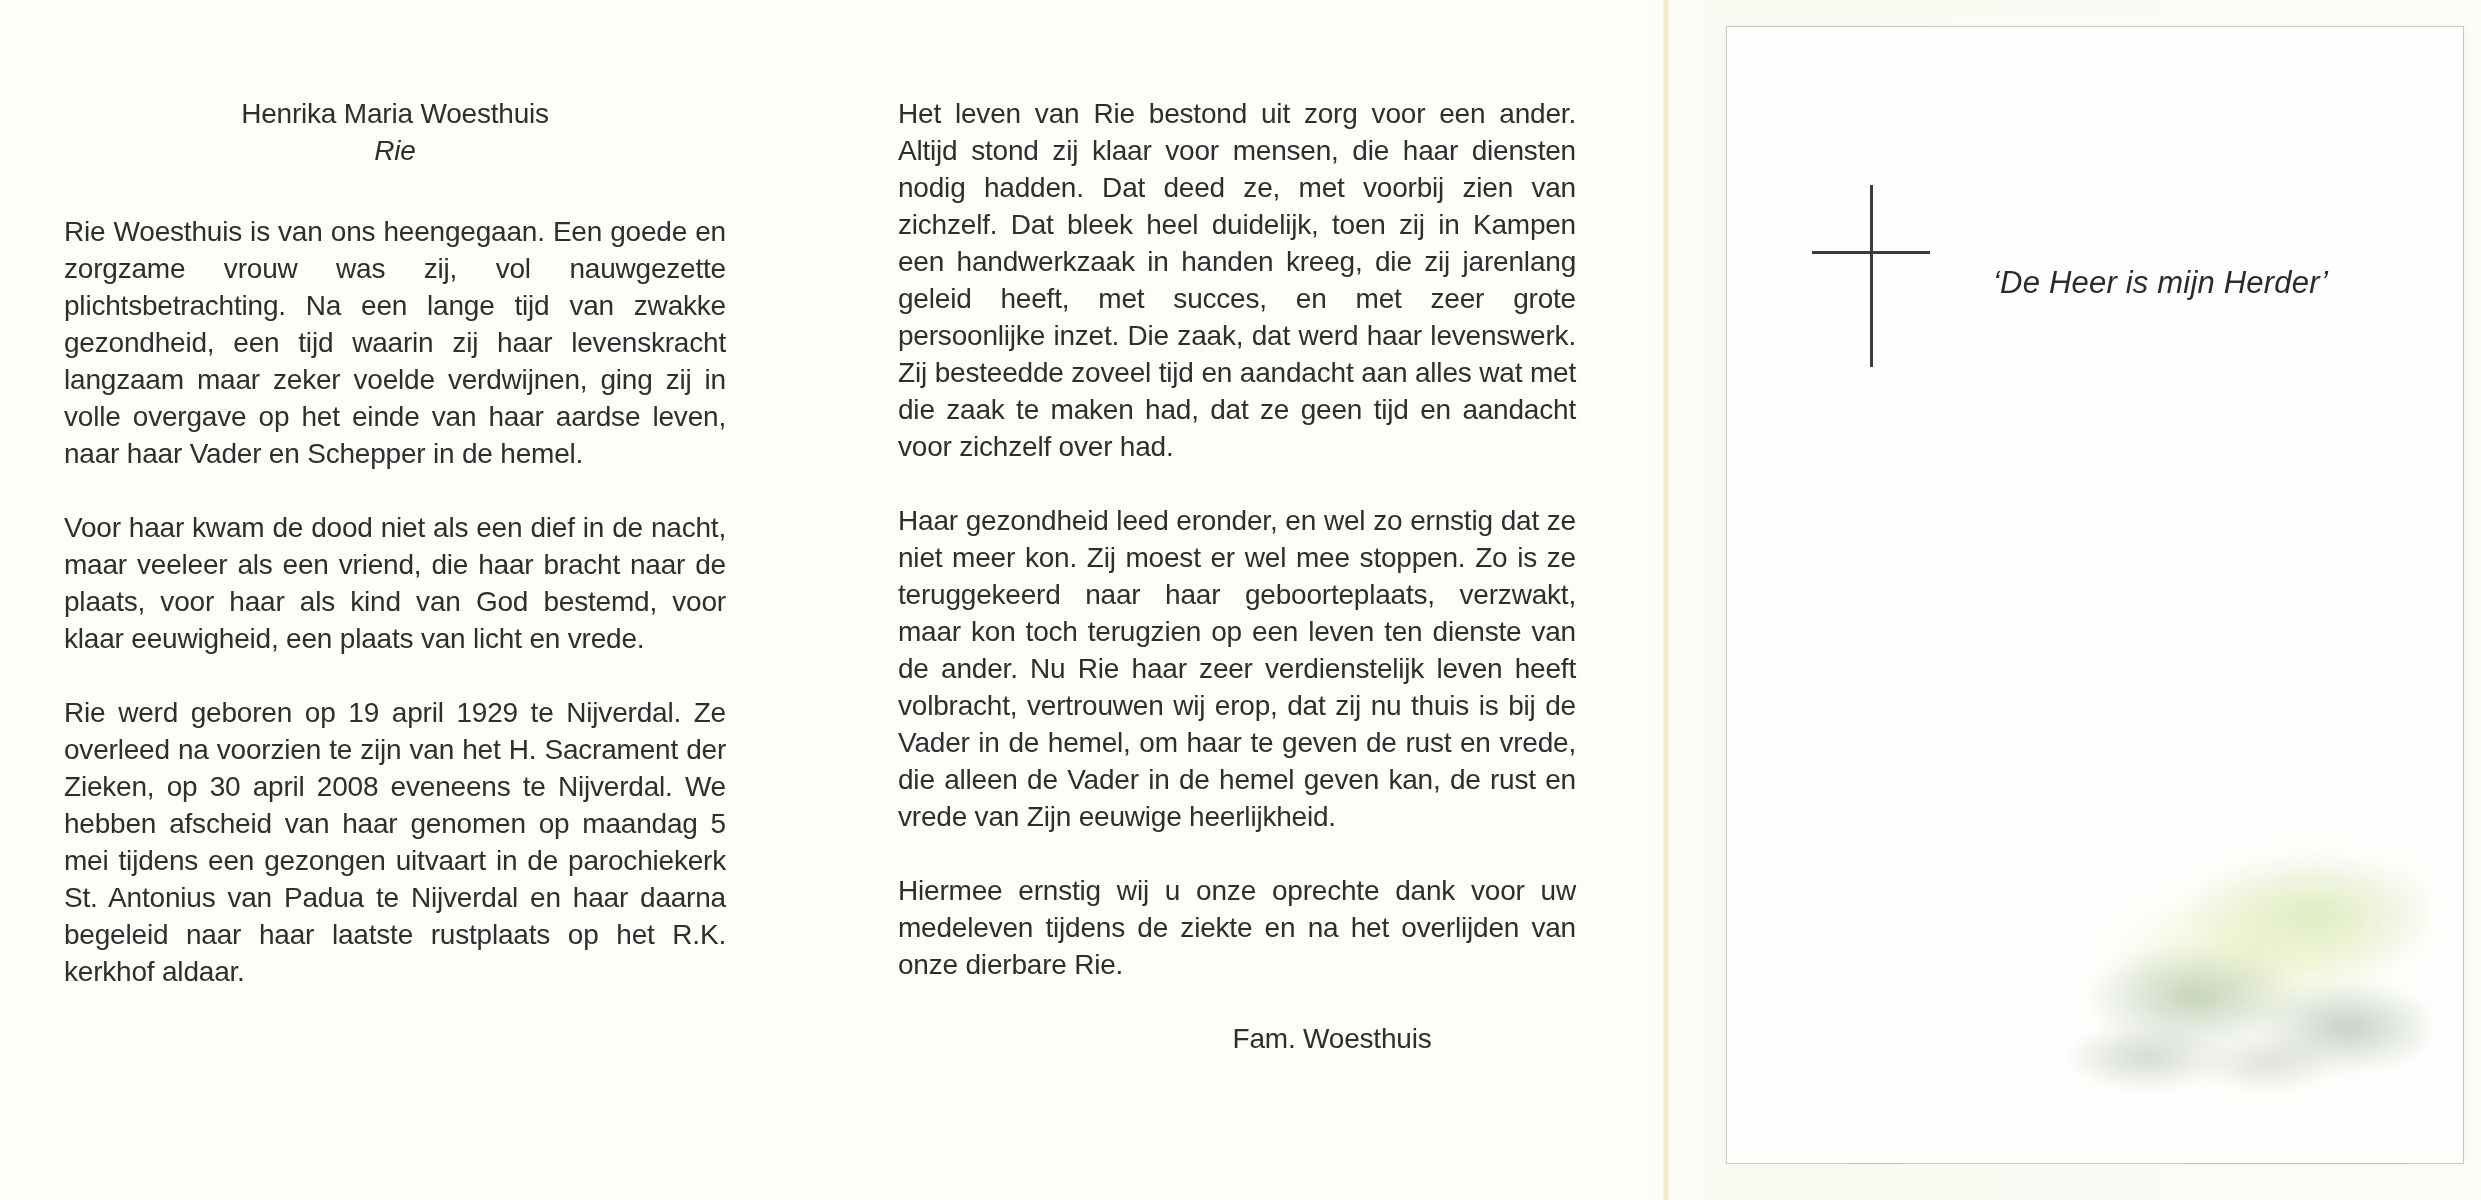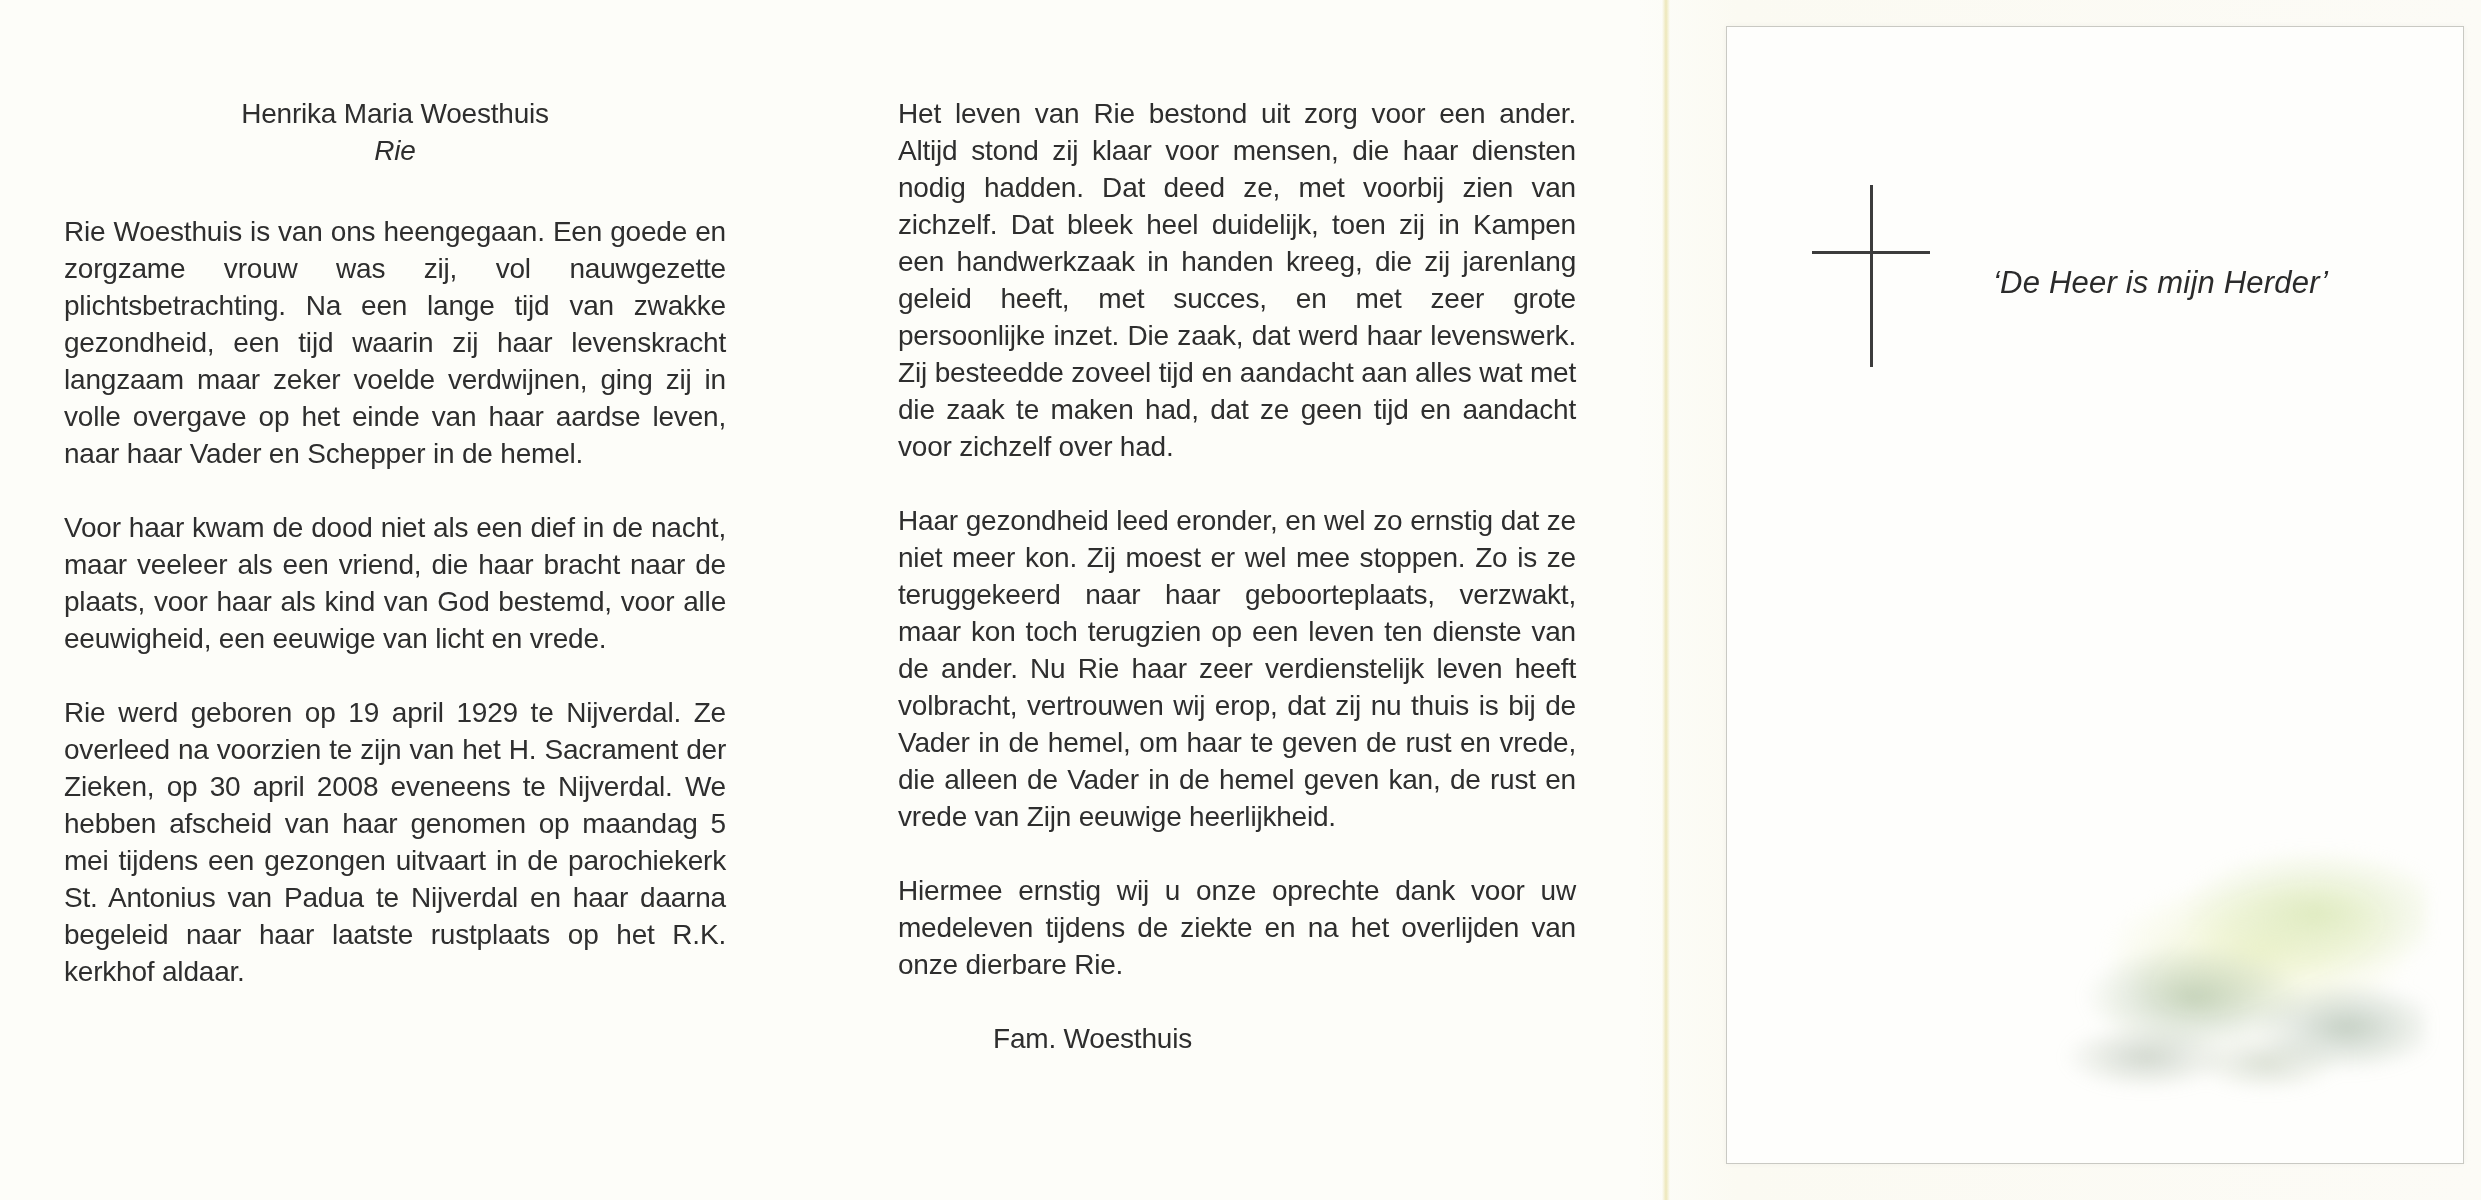--- a/index.html
+++ b/index.html
@@ -45,20 +45,21 @@
     margin: 0 0 44px 0;
     text-align: center;
     font-style: italic;
   }
   .para {
     margin: 0 0 37px 0;
     text-align: justify;
   }
   .signature {
     margin: 0;
+    text-align: center;
     position: relative;
     left: 95px;
   }
 
   
   .fold-line {
     position: absolute;
     left: 1662px;
     top: 0;
     width: 8px;
@@ -129,21 +130,21 @@
 </style>
 </head>
 <body>
 
 <div class="scan">
 
   <div class="page-col col-left">
     <p class="deceased-name">Henrika Maria Woesthuis</p>
     <p class="call-name">Rie</p>
     <p class="para">Rie Woesthuis is van ons heengegaan. Een goede en zorgzame vrouw was zij, vol nauwgezette plichtsbetrachting. Na een lange tijd van zwakke gezondheid, een tijd waarin zij haar levenskracht langzaam maar zeker voelde verdwijnen, ging zij in volle overgave op het einde van haar aardse leven, naar haar Vader en Schepper in de hemel.</p>
-    <p class="para">Voor haar kwam de dood niet als een dief in de nacht, maar veeleer als een vriend, die haar bracht naar de plaats, voor haar als kind van God bestemd, voor alle eeuwigheid, een eeuwige van licht en vrede.</p>
+    <p class="para">Voor haar kwam de dood niet als een dief in de nacht, maar veeleer als een vriend, die haar bracht naar de plaats, voor haar als kind van God bestemd, voor klaar eeuwigheid, een plaats van licht en vrede.</p>
     <p class="para">Rie werd geboren op 19 april 1929 te Nijverdal. Ze overleed na voorzien te zijn van het H. Sacrament der Zieken, op 30 april 2008 eveneens te Nijverdal. We hebben afscheid van haar genomen op maandag 5 mei tijdens een gezongen uitvaart in de parochiekerk St. Antonius van Padua te Nijverdal en haar daarna begeleid naar haar laatste rustplaats op het R.K. kerkhof aldaar.</p>
   </div>
 
   <div class="page-col col-right">
     <p class="para">Het leven van Rie bestond uit zorg voor een ander. Altijd stond zij klaar voor mensen, die haar diensten nodig hadden. Dat deed ze, met voorbij zien van zichzelf. Dat bleek heel duidelijk, toen zij in Kampen een handwerkzaak in handen kreeg, die zij jarenlang geleid heeft, met succes, en met zeer grote persoonlijke inzet. Die zaak, dat werd haar levenswerk. Zij besteedde zoveel tijd en aandacht aan alles wat met die zaak te maken had, dat ze geen tijd en aandacht voor zichzelf over had.</p>
     <p class="para">Haar gezondheid leed eronder, en wel zo ernstig dat ze niet meer kon. Zij moest er wel mee stoppen. Zo is ze teruggekeerd naar haar geboorteplaats, verzwakt, maar kon toch terugzien op een leven ten dienste van de ander. Nu Rie haar zeer verdienstelijk leven heeft volbracht, vertrouwen wij erop, dat zij nu thuis is bij de Vader in de hemel, om haar te geven de rust en vrede, die alleen de Vader in de hemel geven kan, de rust en vrede van Zijn eeuwige heerlijkheid.</p>
     <p class="para">Hiermee ernstig wij u onze oprechte dank voor uw medeleven tijdens de ziekte en na het overlijden van onze dierbare Rie.</p>
     <p class="signature">Fam. Woesthuis</p>
   </div>
 

